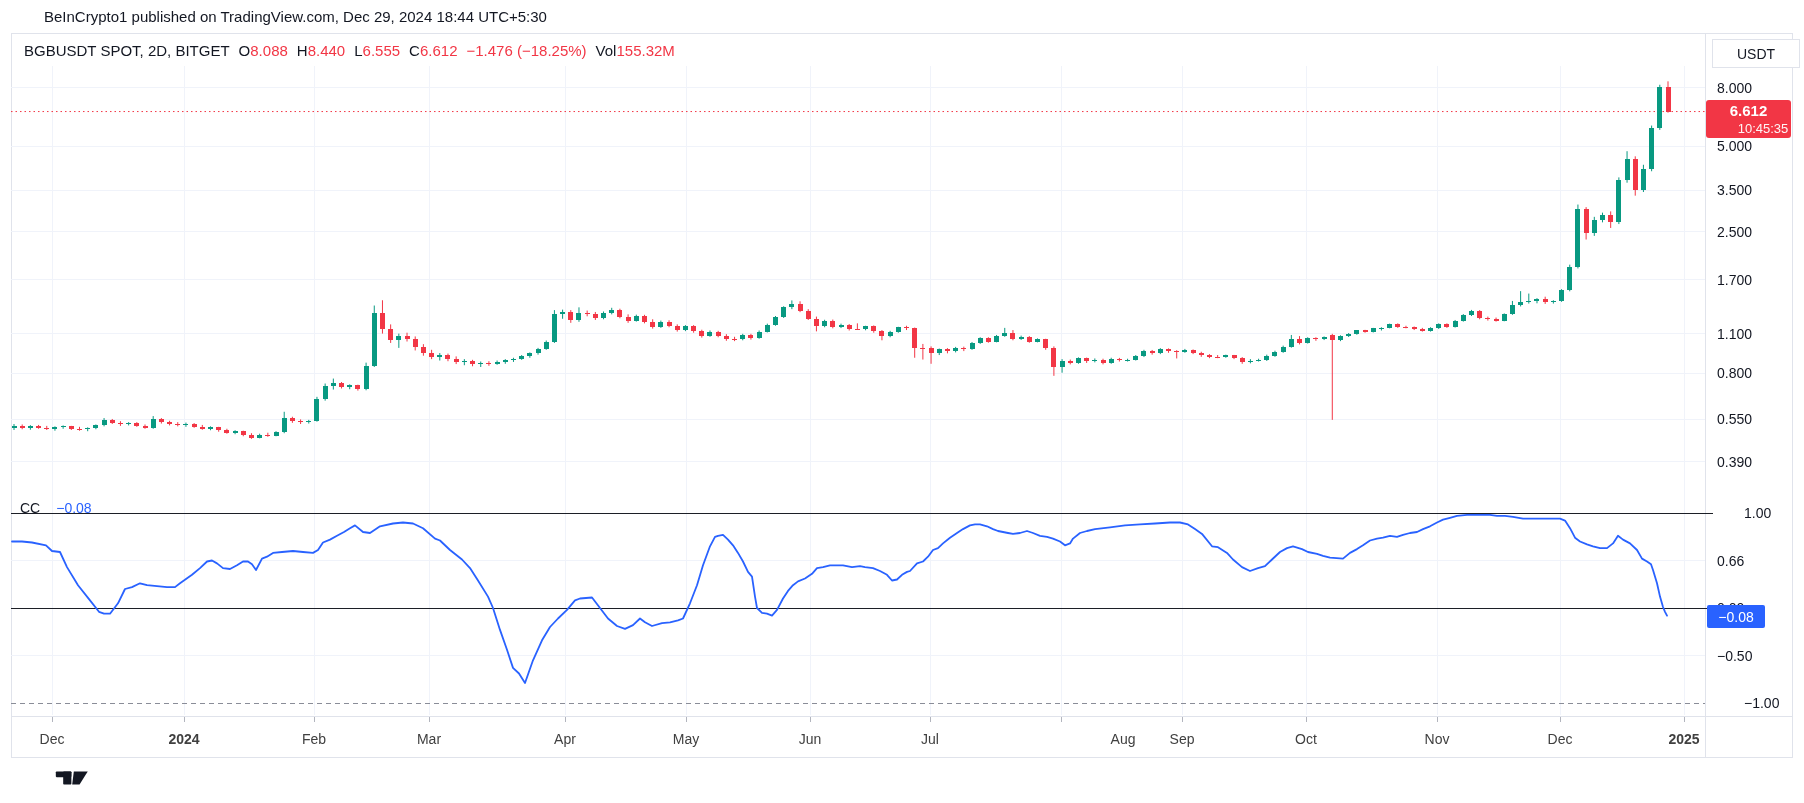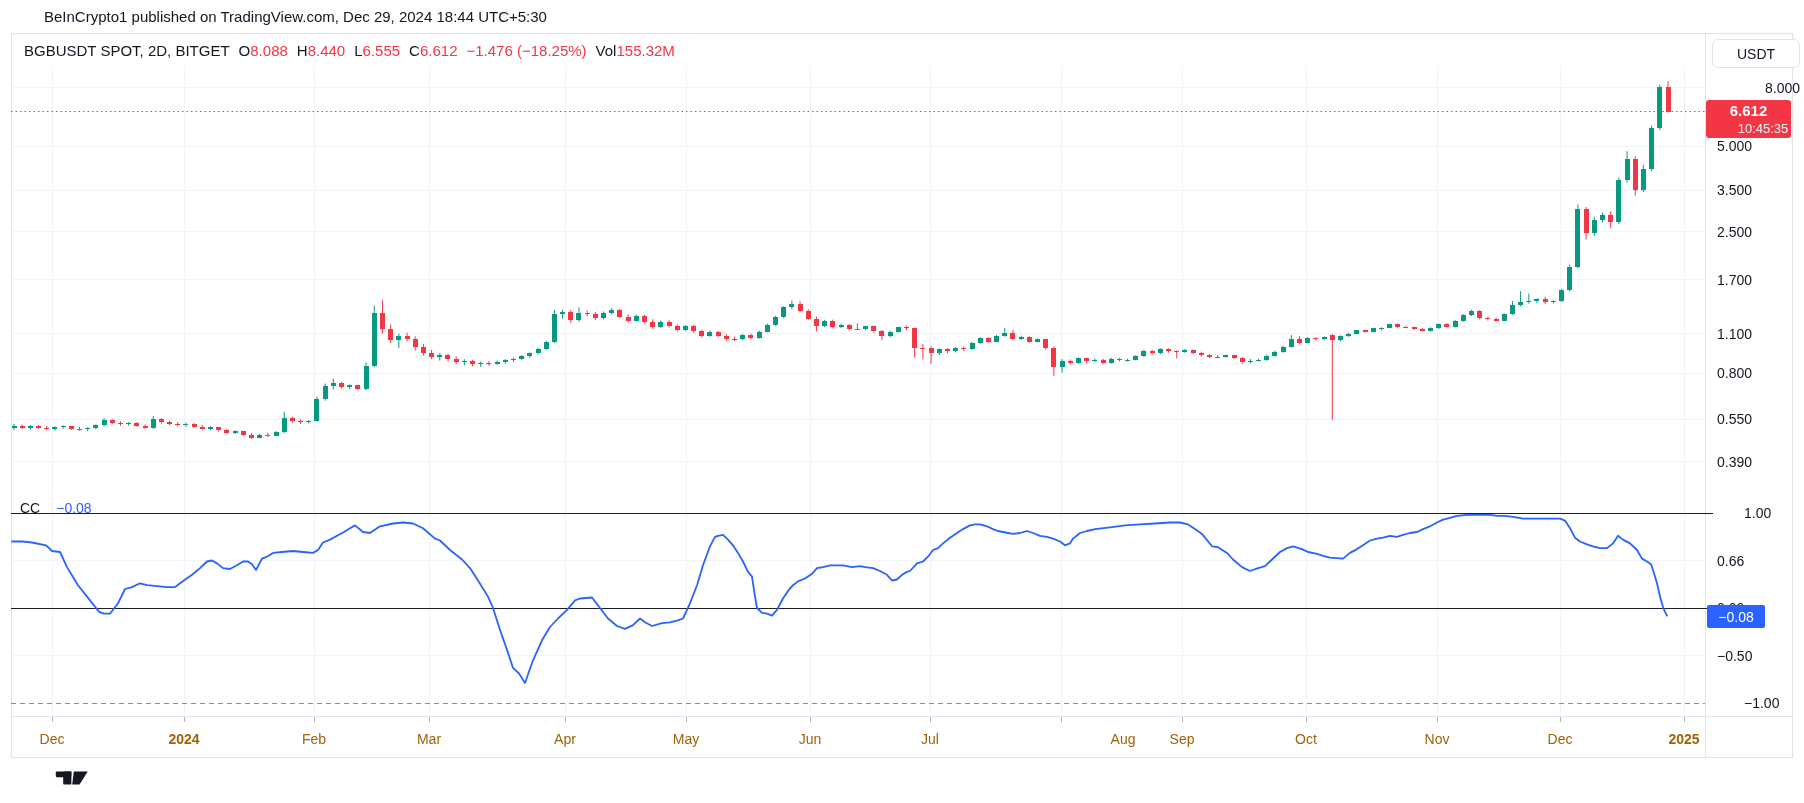--- a/index.html
+++ b/index.html
@@ -6,24 +6,24 @@
   body{width:1804px;height:803px;position:relative;overflow:hidden;
        font-family:"Liberation Sans",sans-serif;color:#131722;}
   .abs{position:absolute;}
   #attribution{left:12px;top:8px;font-size:15px;color:#131722;white-space:nowrap;margin-left:32px;}
   #chart-frame{left:11px;top:33px;width:1782px;height:725px;border:1px solid #e0e3eb;box-sizing:border-box;background:#fff;}
   #chart-svg{left:0;top:0;}
   #header{left:24px;top:42px;font-size:15px;white-space:nowrap;display:flex;gap:9px;align-items:center;}
   #header .sym{color:#131722;}
   .oh{color:#131722;}
   .val{color:#f23645;}
-  #currency-btn{left:1712px;top:39px;width:86px;height:27px;border:1px solid #e0e3eb;border-radius:6px;
+  #currency-btn{left:1712px;top:39px;width:86px;height:27px;border:1px solid #e0e3eb;border-radius:0;
      display:flex;align-items:center;justify-content:center;font-size:14px;color:#131722;background:#fff;cursor:pointer;}
   .axis-label{left:1717px;transform:translateY(-50%);font-size:14px;color:#131722;white-space:nowrap;}
-  .month-label{transform:translate(-50%,0);top:731px;font-size:14px;color:#a16207;}
+  .month-label{transform:translate(-50%,0);top:731px;font-size:14px;color:#404040;}
   .month-label.bold-yr{font-weight:bold;}
   #price-badge{left:1706px;top:100px;width:85px;height:38px;background:#f23645;border-radius:3px;
      color:#fff;text-align:center;line-height:1.25;padding-top:2px;box-sizing:border-box;}
   #price-badge .p{font-size:15px;font-weight:bold;}
   #price-badge .t{font-size:13px;opacity:.95;padding-left:29px;}
   #cc-badge{left:1707px;top:605px;width:58px;height:23px;background:#2962ff;border-radius:2px;
      color:#fff;font-size:14px;display:flex;align-items:center;justify-content:center;}
   #cc-legend{left:20px;top:500px;font-size:14px;display:flex;gap:16px;}
   #cc-legend .ccv{color:#2962ff;}
   #tv-logo{left:22px;top:768px;display:flex;align-items:center;gap:26px;flex-direction:column;}
@@ -499,21 +499,21 @@
   <span><span class="oh">H</span><span class="val">8.440</span></span>
   <span><span class="oh">L</span><span class="val">6.555</span></span>
   <span><span class="oh">C</span><span class="val">6.612</span></span>
   <span class="val">−1.476 (−18.25%)</span>
   <span><span class="oh">Vol</span><span class="val">155.32M</span></span>
 </div>
 
 <div class="abs" id="currency-btn">USDT</div>
 
 <div class="abs" id="price-axis">
-    <div class="abs axis-label" style="top: 87.9651px; margin-left: 48px;">8.000</div>
+    <div class="abs axis-label" style="top: 87.9651px;">8.000</div>
     <div class="abs axis-label" style="top: 146.152px;">5.000</div>
     <div class="abs axis-label" style="top: 190px;">3.500</div>
     <div class="abs axis-label" style="top: 231.963px;">2.500</div>
     <div class="abs axis-label" style="top: 279.708px;">1.700</div>
     <div class="abs axis-label" style="top: 333.601px;">1.100</div>
     <div class="abs axis-label" style="top: 373.025px;">0.800</div>
     <div class="abs axis-label" style="top: 419.412px;">0.550</div>
     <div class="abs axis-label" style="top: 461.971px;">0.390</div>
   </div>
 <div class="abs" id="cc-axis">

